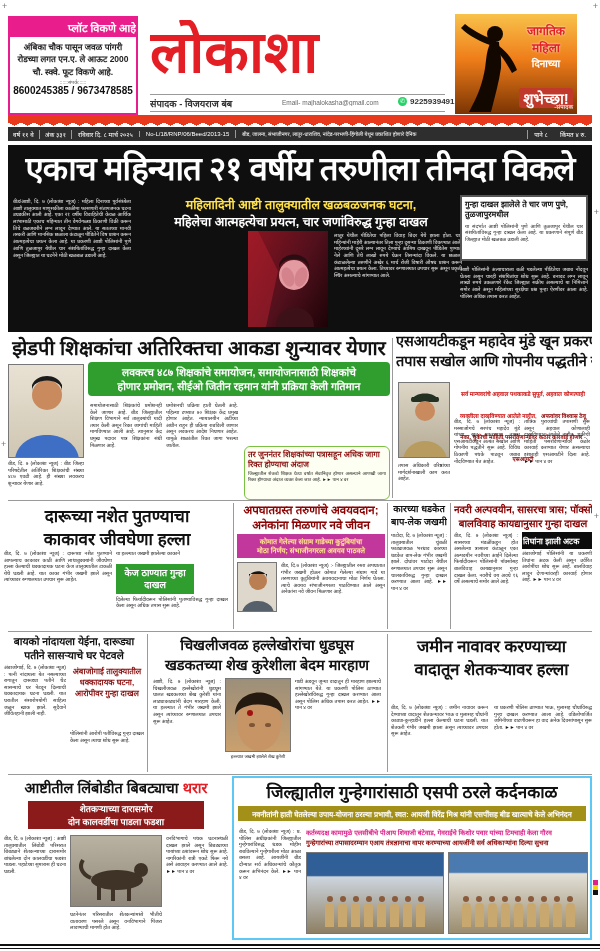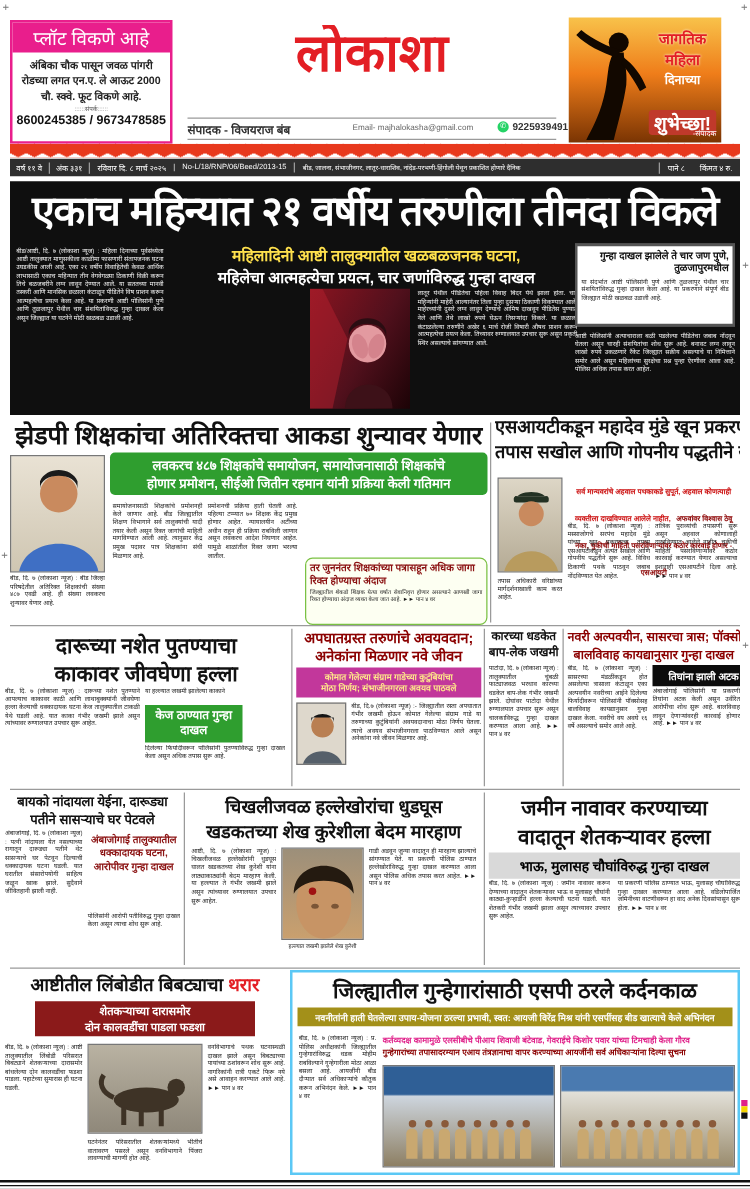--- a/index.html
+++ b/index.html
@@ -34,27 +34,27 @@
   <div class="abs crop" style="left:1px;top:440px">+</div>
   <div class="abs crop" style="right:1px;top:208px">+</div>
   <div class="abs crop" style="right:1px;top:512px">+</div>
   <div class="abs cbar" style="right:2px;top:880px">
     <div style="background:#e0218a"></div>
       <div style="background:#f5d300"></div>
       <div style="background:#111"></div>
   </div>
 
   <div class="abs" style="left:8px;top:16px;width:130px;height:99px;border:2px solid var(--pink);background:#fff">
-    <div style="background:var(--pink);color:#fff;font-weight:normal;font-size:15px;text-align:center;padding:2px 0;white-space:nowrap;overflow:hidden">प्लॉट विकणे आहे</div>
+    <div style="background:var(--pink);color:#fff;font-weight:bold;font-size:11px;text-align:right;padding:2px 0;white-space:nowrap;overflow:hidden">प्लॉट विकणे आहे</div>
     <div style="font-size:8.5px;font-weight:bold;color:#222;text-align:center;padding:4px 3px 1px;line-height:1.45">अंबिका चौक पासून जवळ पांगरी रोडच्या लगत एन.ए. ले आऊट 2000 चौ. स्क्वे. फूट विकणे आहे.</div>
     <div style="font-size:5px;color:#555;text-align:center">::::::संपर्क::::::</div>
     <div style="font-size:10px;font-weight:bold;color:#111;text-align:center;white-space:nowrap">8600245385 / 9673478585</div>
   </div>
 
-  <div class="abs" style="left:150px;top:20px;width:295px;height:72px;color:var(--red);font-weight:bold;font-size:42px;text-align:center;white-space:nowrap;overflow:hidden;line-height:1.1">लोकाशा</div>
+  <div class="abs" style="left:150px;top:20px;width:295px;height:72px;color:var(--red);font-weight:bold;font-size:58px;text-align:left;white-space:nowrap;overflow:hidden;line-height:1.1">लोकाशा</div>
   <div class="abs" style="left:150px;top:97px;width:120px;font-size:9.5px;font-weight:bold;color:#333;white-space:nowrap;overflow:hidden">संपादक - विजयराज बंब</div>
   <div class="abs" style="left:282px;top:99px;width:110px;font-size:6.5px;color:#666;white-space:nowrap;overflow:hidden">Email- majhalokasha@gmail.com</div>
   <div class="abs" style="left:398px;top:97px;width:60px;display:flex;align-items:center;gap:3px">
     <span style="width:9px;height:9px;border-radius:50%;background:#25d366;display:inline-block;color:#fff;font-size:6px;text-align:center;line-height:9px">✆</span>
     <span style="font-size:8px;color:#333;font-weight:bold">9225939491</span>
   </div>
   <div class="abs hline" style="left:150px;top:94px;width:295px"></div>
   <div class="abs hline" style="left:150px;top:111px;width:295px"></div>
 
   <div class="abs" style="left:455px;top:14px;width:122px;height:100px;background:linear-gradient(180deg,#f8c24a 0%,#ef7d1a 45%,#7a3403 100%);overflow:hidden">
@@ -98,21 +98,21 @@
         <path d="M31 40 C30 24 62 24 61 40 L61 34 C58 20 34 20 31 34 Z" fill="#2a0d12"></path>
         <ellipse cx="40" cy="46" rx="6" ry="10" fill="#d4838c" transform="rotate(-18 40 46)"></ellipse>
         <ellipse cx="53" cy="46" rx="6" ry="10" fill="#d4838c" transform="rotate(18 53 46)"></ellipse>
         <path d="M28 96 C28 70 66 70 66 96 Z" fill="#3d1118"></path>
       </svg>
     </div>
 
     <div class="abs t5w" style="left:326px;top:87px;width:128px;height:96px">लातूर येथील पीडितेचा पहिला विवाह बिदर येथे झाला होता. चार महिन्यांनी माहेरी आल्यानंतर तिला पुन्हा दुसऱ्या ठिकाणी विकण्यात आले. माहेरच्यांनी दुसरे लग्न लावून देण्याचे आमिष दाखवून पीडितेस पुण्यात नेले आणि तेथे लाखो रुपये घेऊन तिसऱ्यांदा विकले. या छळाला कंटाळलेल्या तरुणीने अखेर ६ मार्च रोजी विषारी औषध प्राशन करून आत्महत्येचा प्रयत्न केला. तिच्यावर रुग्णालयात उपचार सुरू असून प्रकृती स्थिर असल्याचे सांगण्यात आले.</div>
 
     <div class="abs" style="left:452px;top:50px;width:128px;height:66px;background:#fff;border:2px solid #555;padding:3px">
-      <div style="font-size:8px;font-weight:bold;color:#111;text-align:right;line-height:1.3">गुन्हा दाखल झालेले ते चार जण पुणे, तुळजापुरमधील</div>
+      <div style="font-size:8px;font-weight:bold;color:#111;text-align:left;line-height:1.3">गुन्हा दाखल झालेले ते चार जण पुणे, तुळजापुरमधील</div>
       <div class="t5" style="margin-top:2px;height:32px">या संदर्भात आष्टी पोलिसांनी पुणे आणि तुळजापुर येथील चार संशयितांविरुद्ध गुन्हा दाखल केला आहे. या प्रकरणाने संपूर्ण बीड जिल्ह्यात मोठी खळबळ उडाली आहे.</div>
     </div>
     <div class="abs t5w" style="left:452px;top:121px;width:128px;height:62px">आष्टी पोलिसांनी अत्याचाराला बळी पडलेल्या पीडितेचा जबाब नोंदवून घेतला असून चारही संशयितांचा शोध सुरू आहे. बनावट लग्न लावून लाखो रुपये उकळणारे रॅकेट जिल्ह्यात सक्रीय असल्याचे या निमित्ताने समोर आले असून महिलांच्या सुरक्षेचा प्रश्न पुन्हा ऐरणीवर आला आहे. पोलिस अधिक तपास करत आहेत.</div>
   </div>
 
   <div class="abs vline" style="left:392px;top:338px;height:160px"></div>
 
   <div class="abs" style="left:8px;top:334px;width:382px;height:166px">
     <div class="hl" style="font-size:20px">झेडपी शिक्षकांचा अतिरिक्तचा आकडा शुन्यावर येणार</div>
     <div class="abs" style="left:80px;top:28px;width:302px;height:34px;background:var(--green);border-radius:4px;display:flex;flex-direction:column;justify-content:center">
@@ -191,21 +191,21 @@
   <div class="abs" style="left:391px;top:502px;width:56px;height:124px">
     <div class="hl" style="font-size:9.5px">कारच्या धडकेत</div>
     <div class="hl" style="font-size:9.5px">बाप-लेक जखमी</div>
     <div class="t5" style="margin-top:4px;height:100px">पाटोदा, दि. ७ (लोकाशा न्यूज) : तालुक्यातील चुंबळी फाट्याजवळ भरधाव कारच्या धडकेत बाप-लेक गंभीर जखमी झाले. दोघांवर पाटोदा येथील रुग्णालयात उपचार सुरू असून चालकाविरुद्ध गुन्हा दाखल करण्यात आला आहे. ►► पान ४ वर</div>
   </div>
 
   <div class="abs" style="left:454px;top:502px;width:138px;height:128px">
     <div class="hl" style="font-size:10px;color:#8b0000">नवरी अल्पवयीन, सासरचा त्रास; पॉक्सोसह</div>
     <div class="hl" style="font-size:10px;color:#8b0000">बालविवाह कायद्यानुसार गुन्हा दाखल</div>
     <div class="abs t5" style="left:0px;top:30px;width:64px;height:98px">बीड, दि. ७ (लोकाशा न्यूज) : सासरच्या मंडळींकडून होत असलेल्या त्रासाला कंटाळून एका अल्पवयीन नवरीच्या आईने दिलेल्या फिर्यादीवरून पोलिसांनी पॉक्सोसह बालविवाह कायद्यानुसार गुन्हा दाखल केला. नवरीचे वय अवघे १६ वर्षे असल्याचे समोर आले आहे.</div>
-    <div class="abs" style="left:68px;top:30px;width:70px;background:#0c0c0c;color:#fff;font-weight:bold;font-size:8px;text-align:right;padding:3px 1px;white-space:nowrap;overflow:hidden">तिघांना झाली अटक</div>
+    <div class="abs" style="left:68px;top:30px;width:70px;background:#0c0c0c;color:#fff;font-weight:bold;font-size:8px;text-align:left;padding:3px 1px;white-space:nowrap;overflow:hidden">तिघांना झाली अटक</div>
     <div class="abs t5" style="left:68px;top:48px;width:70px;height:80px">अंबाजोगाई पोलिसांनी या प्रकरणी तिघांना अटक केली असून उर्वरित आरोपींचा शोध सुरू आहे. बालविवाह लावून देणाऱ्यांवरही कारवाई होणार आहे. ►► पान ४ वर</div>
   </div>
 
   <div class="abs hline" style="left:8px;top:631px;width:584px"></div>
   <div class="abs vline" style="left:147px;top:634px;height:138px"></div>
   <div class="abs vline" style="left:387px;top:634px;height:138px"></div>
 
   <div class="abs" style="left:4px;top:634px;width:140px;height:138px">
     <div class="hl" style="font-size:10.5px">बायको नांदायला येईना, दारूड्या</div>
     <div class="hl" style="font-size:10.5px">पतीने सासऱ्याचे घर पेटवले</div>
@@ -227,21 +227,20 @@
         <ellipse cx="42" cy="46" rx="3" ry="2" fill="#7a5536"></ellipse>
       </svg>
     </div>
     <div class="abs t5" style="left:74px;top:120px;width:66px;height:16px;font-size:4.4px;text-align:center">हल्ल्यात जखमी झालेले शेख कुरेशी</div>
     <div class="abs t5" style="left:144px;top:44px;width:86px;height:94px">गाडी अडवून जुन्या वादातून ही मारहाण झाल्याचे सांगण्यात येते. या प्रकरणी पोलिस ठाण्यात हल्लेखोरांविरुद्ध गुन्हा दाखल करण्यात आला असून पोलिस अधिक तपास करत आहेत. ►► पान ४ वर</div>
   </div>
 
   <div class="abs" style="left:391px;top:634px;width:201px;height:138px">
     <div class="hl" style="font-size:16.5px">जमीन नावावर करण्याच्या</div>
     <div class="hl" style="font-size:16.5px">वादातून शेतकऱ्यावर हल्ला</div>
-    <div style="position:absolute;left:0;top:48px;width:201px;background:#d9d9d9;font-weight:bold;font-size:11px;text-align:center;padding:3px 0;white-space:nowrap;overflow:hidden">भाऊ, मुलासह चौघांविरुद्ध गुन्हा दाखल</div>
     <div class="abs t5" style="left:0px;top:70px;width:97px;height:68px">बीड, दि. ७ (लोकाशा न्यूज) : जमीन नावावर करून देण्याच्या वादातून शेतकऱ्यावर भाऊ व मुलासह चौघांनी काठ्या-कुऱ्हाडीने हल्ला केल्याची घटना घडली. यात शेतकरी गंभीर जखमी झाला असून त्याच्यावर उपचार सुरू आहेत.</div>
     <div class="abs t5" style="left:103px;top:70px;width:98px;height:68px">या प्रकरणी पोलिस ठाण्यात भाऊ, मुलासह चौघांविरुद्ध गुन्हा दाखल करण्यात आला आहे. वडिलोपार्जित जमिनीच्या वाटणीवरून हा वाद अनेक दिवसांपासून सुरू होता. ►► पान ४ वर</div>
   </div>
 
   <div class="abs hline" style="left:8px;top:774px;width:584px"></div>
 
   <div class="abs" style="left:4px;top:777px;width:224px;height:162px">
     <div class="hl" style="font-size:14.5px"><span>आष्टीतील लिंबोडीत बिबट्याचा </span><span style="color:var(--red)">थरार</span></div>
     <div style="position:absolute;left:24px;top:24px;width:176px;height:28px;background:#8b1a1a;display:flex;flex-direction:column;justify-content:center">
       <div class="hlw" style="font-size:9px">शेतकऱ्याच्या दारासमोर</div>

